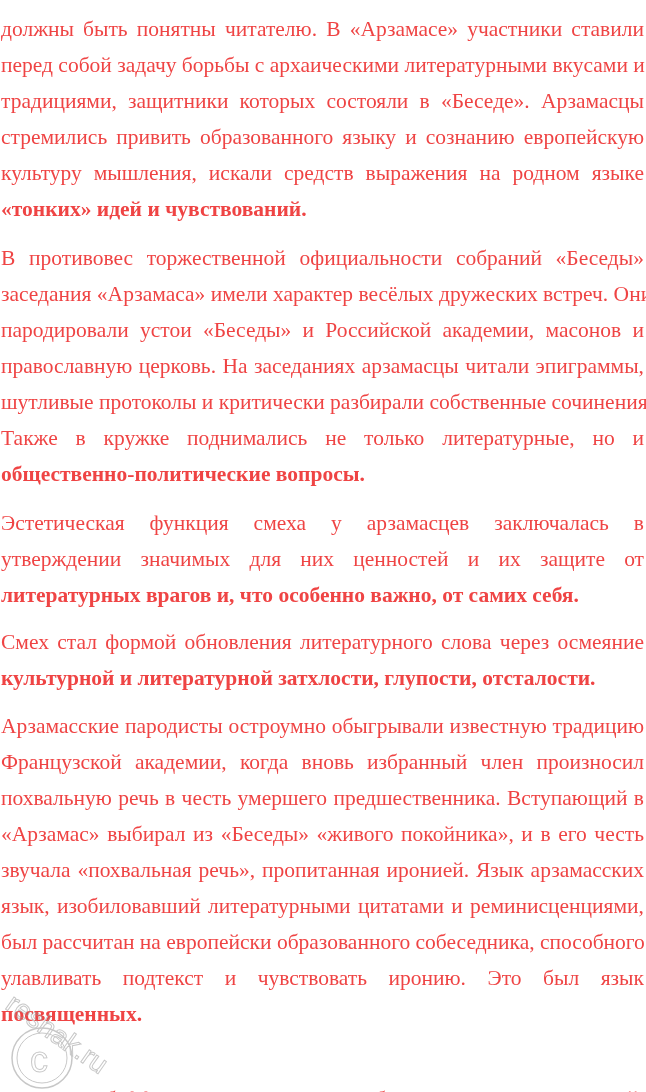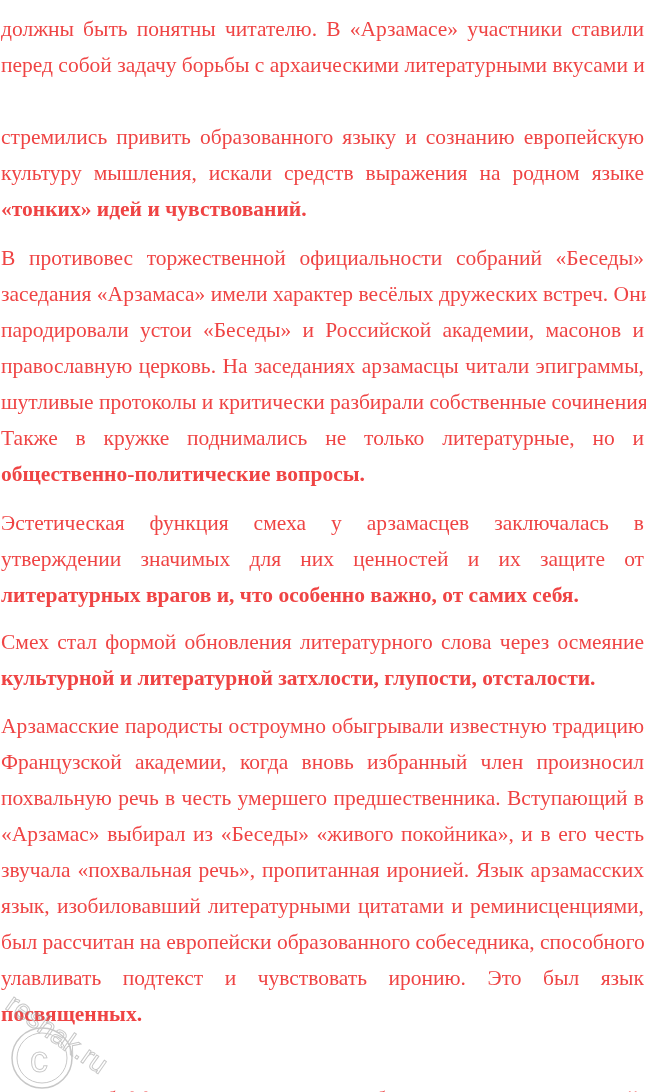--- a/index.html
+++ b/index.html
@@ -21,20 +21,21 @@
       pointer-events: none; opacity: 0.55;
     }
   </style>
 </head>
 <body>
 
 <div class="page">
 
   <div class="line" style="top:2px">должны быть понятны читателю. В «Арзамасе» участники ставили</div>
   <div class="line" style="top:38px">перед собой задачу борьбы с архаическими литературными вкусами и</div>
+  <div class="line" style="top:74px">традициями, защитники которых состояли в «Беседе». Арзамасцы</div>
   <div class="line" style="top:110px">стремились привить образованного языку и сознанию европейскую</div>
   <div class="line" style="top:146px">культуру мышления, искали средств выражения на родном языке</div>
   <div class="line last" style="top:182px">«тонких» идей и чувствований.</div>
 
   <div class="line" style="top:231px">В противовес торжественной официальности собраний «Беседы»</div>
   <div class="line" style="top:267px">заседания «Арзамаса» имели характер весёлых дружеских встреч. Они</div>
   <div class="line" style="top:303px">пародировали устои «Беседы» и Российской академии, масонов и</div>
   <div class="line" style="top:339px">православную церковь. На заседаниях арзамасцы читали эпиграммы,</div>
   <div class="line" style="top:375px">шутливые протоколы и критически разбирали собственные сочинения.</div>
   <div class="line" style="top:411px">Также в кружке поднимались не только литературные, но и</div>

